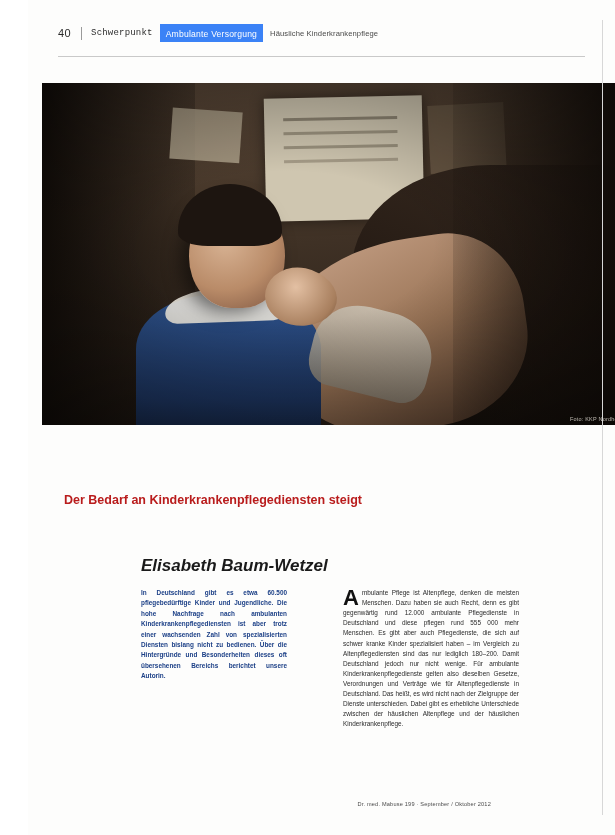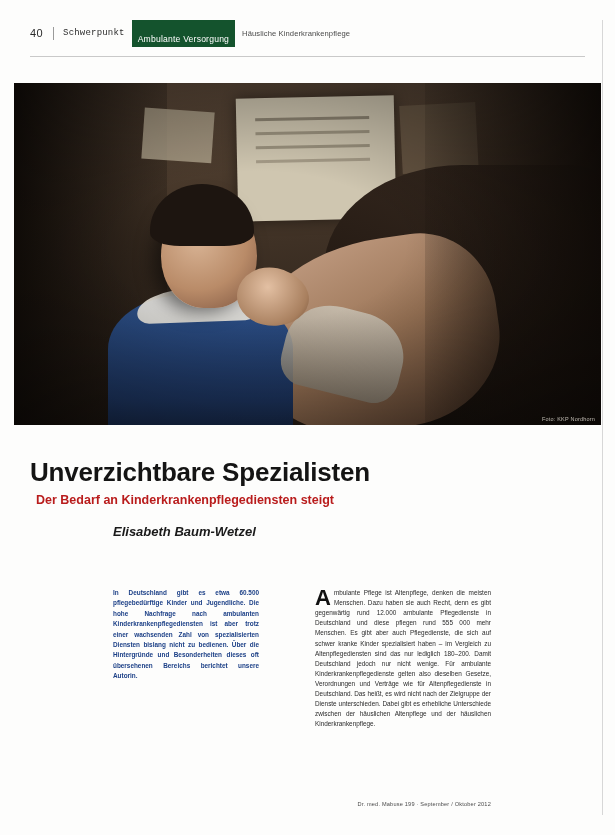--- a/index.html
+++ b/index.html
@@ -12,20 +12,21 @@
     height: 835px;
     font-family: "Liberation Sans", sans-serif;
     color: #1a1a1a;
     position: relative;
     overflow: hidden;
   }
   .page {
     position: absolute;
     inset: 0;
     background: #fdfdfc;
+    margin-left: 28px;
   }
 
   
   .header {
     position: absolute;
     top: 24px;
     left: 30px;
     right: 30px;
     height: 18px;
     display: flex;
@@ -46,24 +47,24 @@
     margin-right: 9px;
   }
   .hdr-rubric {
     font-size: 9px;
     color: #2e2e2e;
     margin-right: 7px;
     letter-spacing: .2px;
     font-family: Liberation Mono, monospace;
   }
   .hdr-tag {
-    background: #14532d;
+    background: #3b82f6;
     color: #ffffff;
     font-size: 8.6px;
-    padding: 14px 6px 3px 6px;
+    padding: 5px 6px 3px 6px;
     letter-spacing: .2px;
     white-space: nowrap;
   }
   .hdr-sub {
     font-size: 7.6px;
     color: #4a4a4a;
     margin-left: 7px;
     letter-spacing: .1px;
     text-align: center;
   }
@@ -254,23 +255,23 @@
     position: absolute;
     top: 483px;
     left: 36px;
     right: 30px;
     font-size: 12.5px;
     font-weight: 700;
     color: #b91c1c;
   }
   .byline {
     position: absolute;
-    top: 524px;
+    top: 556px;
     left: 113px;
-    font-size: 13px;
+    font-size: 17px;
     font-style: italic;
     font-weight: 700;
     color: #1a1a1a;
   }
 
   
   .col-lead {
     position: absolute;
     top: 588px;
     left: 113px;
@@ -345,21 +346,20 @@
     <div class="ph-collar"></div>
     <div class="ph-child-head"></div>
     <div class="ph-child-hair"></div>
     <div class="ph-sleeve"></div>
     <div class="ph-hand"></div>
     <div class="ph-dark-right"></div>
     <div class="ph-vignette"></div>
     <div class="ph-credit">Foto: KKP Nordhorn</div>
   </div>
 
-  <h1 class="headline">Unverzichtbare Spezialisten</h1>
   <h2 class="subhead">Der Bedarf an Kinderkrankenpflegediensten steigt</h2>
   <div class="byline">Elisabeth Baum-Wetzel</div>
 
   <div class="col-lead">In Deutschland gibt es etwa 60.500 pflegebedürftige Kinder und Jugendliche. Die hohe Nachfrage nach ambulanten Kinderkrankenpflegediensten ist aber trotz einer wachsenden Zahl von spezialisierten Diensten bislang nicht zu bedienen. Über die Hintergründe und Besonderheiten dieses oft übersehenen Bereichs berichtet unsere Autorin.</div>
 
   <div class="col-body">
     <span class="dropcap">A</span><span>mbulante Pflege ist Altenpflege, denken die meisten Menschen. Dazu haben sie auch Recht, denn es gibt gegenwärtig rund 12.000 ambulante Pflegedienste in Deutschland und diese pflegen rund 555 000 mehr Menschen. Es gibt aber auch Pflegedienste, die sich auf schwer kranke Kinder spezialisiert haben – im Vergleich zu Altenpflegediensten sind das nur lediglich 180–200. Damit Deutschland jedoch nur nicht wenige. Für ambulante Kinderkrankenpflegedienste gelten also dieselben Gesetze, Verordnungen und Verträge wie für Altenpflegedienste in Deutschland. Das heißt, es wird nicht nach der Zielgruppe der Dienste unterschieden. Dabei gibt es erhebliche Unterschiede zwischen der häuslichen Altenpflege und der häuslichen Kinderkrankenpflege.</span>
   </div>
 
   <div class="footer">Dr. med. Mabuse 199 · September / Oktober 2012</div>

